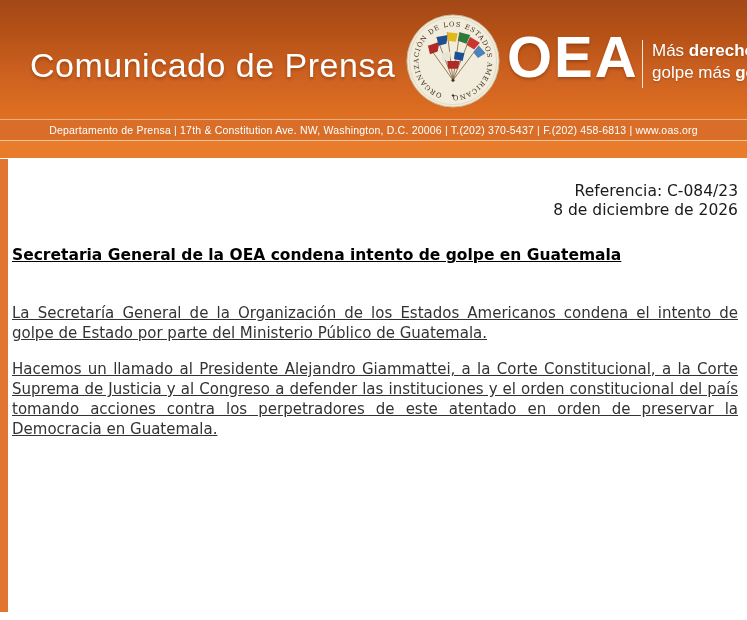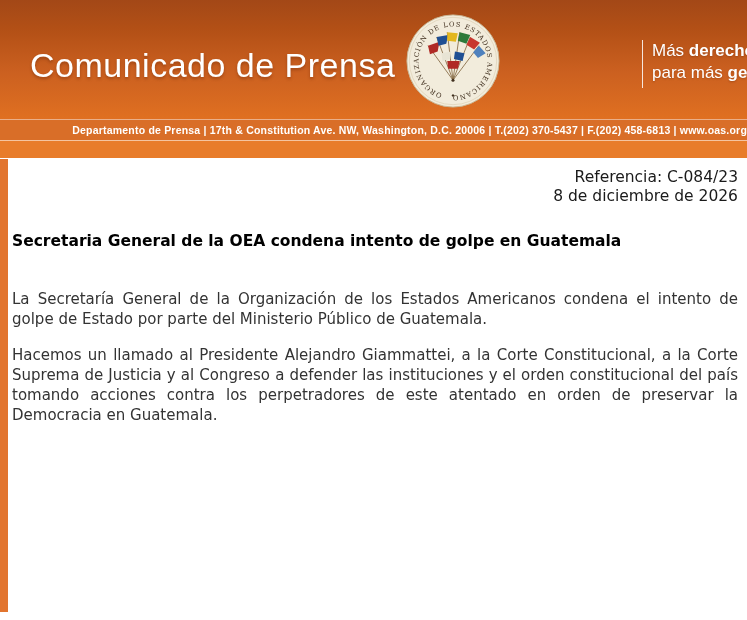--- a/index.html
+++ b/index.html
@@ -29,44 +29,44 @@
     background:rgba(255,255,255,0.85);
   }
   .tagline{
     position:absolute;left:247px;top:40px;color:#ffffff;
     font-size:17px;line-height:22px;white-space:nowrap;
     text-shadow:0 1px 2px rgba(80,25,0,0.3);
   }
   .tagline .bold{font-weight:bold;}
   .header-infobar{
     height:20px;background:#d96e28;border-top:1px solid rgba(255,255,255,0.45);
-    color:#ffffff;font-size:10.5px;font-weight:bold;line-height:20px;
-    text-align:right;letter-spacing:0.2px;white-space:nowrap;
+    color:#ffffff;font-size:10.5px;font-weight:normal;line-height:20px;
+    text-align:center;letter-spacing:0.2px;white-space:nowrap;
   }
   .header-band{
     height:17px;background:#e87c2a;border-top:1px solid rgba(255,255,255,0.55);
   }
   
   .left-stripe{
     position:absolute;left:0;top:159px;width:8px;height:453px;background:#e2752f;
   }
   .doc-body{
-    padding:10px 9px 0 12px;
+    padding:24px 9px 0 12px;
     font-family:"DejaVu Sans",sans-serif;
     font-size:15px;line-height:20px;color:#333333;text-align:justify;
   }
   .ref-block{
     text-align:right;color:#1a1a1a;font-size:15.5px;line-height:19px;
     margin:0 0 26px 0;
   }
   .headline{
     font-size:15.5px;line-height:19px;font-weight:bold;color:#000000;
-    text-align:left;margin:0 0 38px 0;
+    text-align:left;margin:0 0 38px 0;text-decoration:underline;
   }
-  .doc-body p{margin:0 0 16px 0;}
+  .doc-body p{margin:0 0 16px 0;text-decoration:underline;}
   .seal-ring-text{font-family:"DejaVu Serif",serif;font-size:7px;letter-spacing:1px;fill:#41301f;}
 </style>
 </head>
 <body>
 
 <div class="page">
 
   <div class="header-gradient">
     <div class="masthead-title">Comunicado de Prensa</div>
 
@@ -98,24 +98,25 @@
           <polygon points="57,20 68,23 64,32 55,29" fill="#2d7a3a"></polygon>
           <polygon points="68,25 78,31 72,38 64,33" fill="#c8372f"></polygon>
           <polygon points="77,34 84,42 76,47 71,41" fill="#4f81bd"></polygon>
           <polygon points="38,42 48,40 47,48 39,50" fill="#e8e4d4"></polygon>
           <polygon points="52,40 62,42 60,50 51,48" fill="#1f4f93"></polygon>
           <polygon points="44,50 57,50 55,58 45,58" fill="#b02a25"></polygon>
           <circle cx="50" cy="70" r="1.6" fill="#41301f"></circle>
         </g>
       </svg>
 
+      <div class="oea-acronym">OEA</div>
       <div class="logo-divider"></div>
       <div class="tagline">
         <span>Más </span><span class="bold">derechos</span><br>
-        <span>para más </span><span class="bold">gente</span>
+        <span>golpe más </span><span class="bold">gente</span>
       </div>
     </div>
   </div>
 
   <div class="header-infobar">Departamento de Prensa | 17th &amp; Constitution Ave. NW, Washington, D.C. 20006 | T.(202) 370-5437 | F.(202) 458-6813 | www.oas.org</div>
   <div class="header-band"></div>
 
   <div class="left-stripe"></div>
 
   <div class="doc-body">

